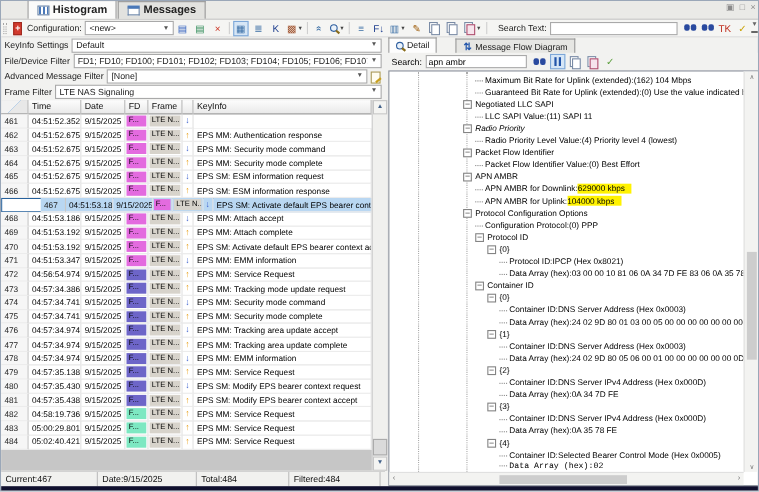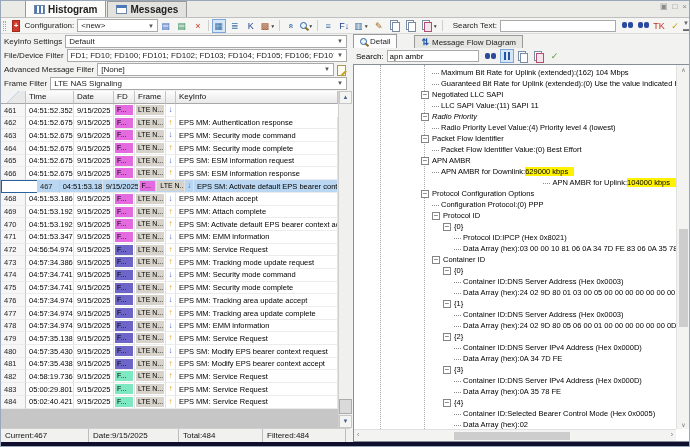--- a/index.html
+++ b/index.html
@@ -618,21 +618,21 @@
       <div class="titem" style="padding-left: 78px;"><span class="dash"></span><span>Maximum Bit Rate for Uplink (extended):(162) 104 Mbps</span></div>
           <div class="titem" style="padding-left: 78px;"><span class="dash"></span><span>Guaranteed Bit Rate for Uplink (extended):(0) Use the value indicated by the 'G</span></div>
           <div class="titem" style="padding-left: 67px;"><span class="mbox">−</span><span>Negotiated LLC SAPI</span></div>
           <div class="titem" style="padding-left: 78px;"><span class="dash"></span><span>LLC SAPI Value:(11) SAPI 11</span></div>
           <div class="titem" style="padding-left: 67px; font-style: italic;"><span class="mbox">−</span><span>Radio Priority</span></div>
           <div class="titem" style="padding-left: 78px;"><span class="dash"></span><span>Radio Priority Level Value:(4) Priority level 4 (lowest)</span></div>
           <div class="titem" style="padding-left: 67px;"><span class="mbox">−</span><span>Packet Flow Identifier</span></div>
           <div class="titem" style="padding-left: 78px;"><span class="dash"></span><span>Packet Flow Identifier Value:(0) Best Effort</span></div>
           <div class="titem" style="padding-left: 67px;"><span class="mbox">−</span><span>APN AMBR</span></div>
           <div class="titem" style="padding-left: 78px;"><span class="dash"></span><span>APN AMBR for Downlink:</span><span class="hl" style="background: rgb(255, 242, 0);">629000 kbps</span></div>
-          <div class="titem" style="padding-left: 78px; text-align: right;"><span class="dash"></span><span>APN AMBR for Uplink:</span><span class="hl" style="background: rgb(255, 242, 0);">104000 kbps</span></div>
+          <div class="titem" style="padding-left: 78px;"><span class="dash"></span><span>APN AMBR for Uplink:</span><span class="hl" style="background: rgb(255, 242, 0);">104000 kbps</span></div>
           <div class="titem" style="padding-left: 67px;"><span class="mbox">−</span><span>Protocol Configuration Options</span></div>
           <div class="titem" style="padding-left: 78px;"><span class="dash"></span><span>Configuration Protocol:(0) PPP</span></div>
           <div class="titem" style="padding-left: 78px;"><span class="mbox">−</span><span>Protocol ID</span></div>
           <div class="titem" style="padding-left: 89px;"><span class="mbox">−</span><span>{0}</span></div>
           <div class="titem" style="padding-left: 100px;"><span class="dash"></span><span>Protocol ID:IPCP (Hex 0x8021)</span></div>
           <div class="titem" style="padding-left: 100px;"><span class="dash"></span><span>Data Array (hex):03 00 00 10 81 06 0A 34 7D FE 83 06 0A 35 78 FE</span></div>
           <div class="titem" style="padding-left: 78px;"><span class="mbox">−</span><span>Container ID</span></div>
           <div class="titem" style="padding-left: 89px;"><span class="mbox">−</span><span>{0}</span></div>
           <div class="titem" style="padding-left: 100px;"><span class="dash"></span><span>Container ID:DNS Server Address (Hex 0x0003)</span></div>
           <div class="titem" style="padding-left: 100px;"><span class="dash"></span><span>Data Array (hex):24 02 9D 80 01 03 00 05 00 00 00 00 00 00 00 0F</span></div>
@@ -640,21 +640,21 @@
           <div class="titem" style="padding-left: 100px;"><span class="dash"></span><span>Container ID:DNS Server Address (Hex 0x0003)</span></div>
           <div class="titem" style="padding-left: 100px;"><span class="dash"></span><span>Data Array (hex):24 02 9D 80 05 06 00 01 00 00 00 00 00 00 0D EF</span></div>
           <div class="titem" style="padding-left: 89px;"><span class="mbox">−</span><span>{2}</span></div>
           <div class="titem" style="padding-left: 100px;"><span class="dash"></span><span>Container ID:DNS Server IPv4 Address (Hex 0x000D)</span></div>
           <div class="titem" style="padding-left: 100px;"><span class="dash"></span><span>Data Array (hex):0A 34 7D FE</span></div>
           <div class="titem" style="padding-left: 89px;"><span class="mbox">−</span><span>{3}</span></div>
           <div class="titem" style="padding-left: 100px;"><span class="dash"></span><span>Container ID:DNS Server IPv4 Address (Hex 0x000D)</span></div>
           <div class="titem" style="padding-left: 100px;"><span class="dash"></span><span>Data Array (hex):0A 35 78 FE</span></div>
           <div class="titem" style="padding-left: 89px;"><span class="mbox">−</span><span>{4}</span></div>
           <div class="titem" style="padding-left: 100px;"><span class="dash"></span><span>Container ID:Selected Bearer Control Mode (Hex 0x0005)</span></div>
-          <div class="titem" style="padding-left: 100px;"><span class="dash"></span><span>Data Array (hex):02</span></div>
+          <div class="titem" style="padding-left: 100px; font-family: Liberation Mono, monospace;"><span class="dash"></span><span>Data Array (hex):02</span></div>
         </div>
       <div id="rvscroll">
         <span class="rarr" style="top:1px;">∧</span>
         <span id="rvthumb"></span>
         <span class="rarr" style="bottom:1px;">∨</span>
       </div>
       <div id="rhscroll">
         <span style="position:absolute;left:3px;top:1px;">‹</span>
         <span id="rhthumb"></span>
         <span style="position:absolute;right:3px;top:1px;">›</span>

